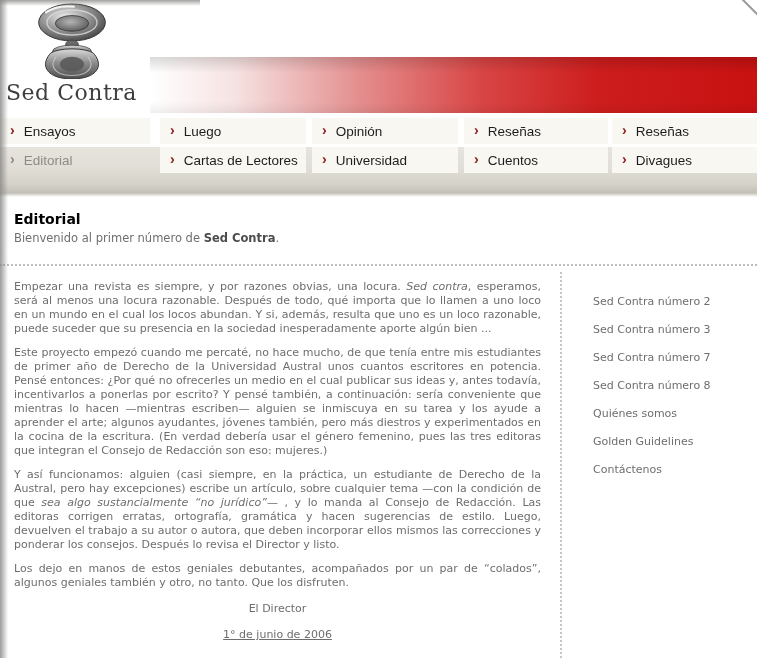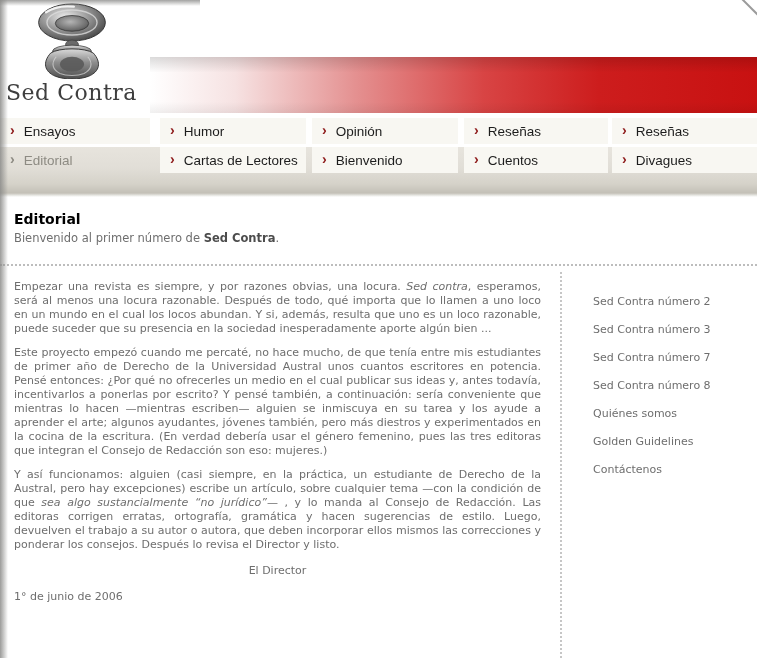--- a/index.html
+++ b/index.html
@@ -42,21 +42,21 @@
   .intro{position:absolute;left:14px;top:231px;margin:0;font-size:11.5px;color:#6e6e6e;}
   .bd{font-weight:bold;color:#4c4c4c;}
   .it{font-style:italic;}
   .hsep{position:absolute;left:0;top:264px;width:757px;height:0;border-top:2px dotted #bdbdbd;}
   .vsep{position:absolute;left:560px;top:272px;height:386px;width:0;border-left:2px dotted #c6c6c6;}
 
   .maintext{position:absolute;left:14px;top:280px;width:527px;
     font-size:11px;line-height:14px;color:#6e6e6e;text-align:justify;}
   .maintext p{margin:0 0 10px 0;}
   .sign{text-align:center;margin-top:12px !important;}
-  .date{text-align:left;margin-top:12px !important;}
+  .date{text-align:center;margin-top:12px !important;text-decoration:underline;}
 
   
   .sidebar{position:absolute;left:585px;top:287px;margin:8px;padding:0;list-style:none;
     font-size:11px;line-height:13px;color:#6e6e6e;}
   .sidebar li{margin:0 0 15px 0;}
   .sidebar a{color:#6e6e6e;text-decoration:none;cursor:pointer;}
 </style>
 </head>
 <body>
 
@@ -96,21 +96,21 @@
   <div class="brand-name">Sed Contra</div>
 
   <div class="band"></div>
 
   <div class="nav-cell r1 c1">
     <span class="chev">›</span>
     <span>Ensayos</span>
   </div>
   <div class="nav-cell r1 c2">
     <span class="chev">›</span>
-    <span>Humor</span>
+    <span>Luego</span>
   </div>
   <div class="nav-cell r1 c3">
     <span class="chev">›</span>
     <span>Opinión</span>
   </div>
   <div class="nav-cell r1 c4">
     <span class="chev">›</span>
     <span>Reseñas</span>
   </div>
   <div class="nav-cell r1 c5">
@@ -121,41 +121,42 @@
   <div class="nav-cell r2 c1 active">
     <span class="chev">›</span>
     <span>Editorial</span>
   </div>
   <div class="nav-cell r2 c2">
     <span class="chev">›</span>
     <span>Cartas de Lectores</span>
   </div>
   <div class="nav-cell r2 c3">
     <span class="chev">›</span>
-    <span>Bienvenido</span>
+    <span>Universidad</span>
   </div>
   <div class="nav-cell r2 c4">
     <span class="chev">›</span>
     <span>Cuentos</span>
   </div>
   <div class="nav-cell r2 c5">
     <span class="chev">›</span>
     <span>Divagues</span>
   </div>
 
   <h1 class="heading">Editorial</h1>
   <p class="intro"><span>Bienvenido al primer número de </span><span class="bd">Sed Contra</span><span>.</span></p>
 
   <div class="hsep"></div>
   <div class="vsep"></div>
 
   <div class="maintext">
     <p><span>Empezar una revista es siempre, y por razones obvias, una locura. </span><span class="it">Sed contra</span><span>, esperamos, será al menos una locura razonable. Después de todo, qué importa que lo llamen a uno loco en un mundo en el cual los locos abundan. Y si, además, resulta que uno es un loco razonable, puede suceder que su presencia en la sociedad inesperadamente aporte algún bien ...</span></p>
     <p><span>Este proyecto empezó cuando me percaté, no hace mucho, de que tenía entre mis estudiantes de primer año de Derecho de la Universidad Austral unos cuantos escritores en potencia. Pensé entonces: ¿Por qué no ofrecerles un medio en el cual publicar sus ideas y, antes todavía, incentivarlos a ponerlas por escrito? Y pensé también, a continuación: sería conveniente que mientras lo hacen —mientras escriben— alguien se inmiscuya en su tarea y los ayude a aprender el arte; algunos ayudantes, jóvenes también, pero más diestros y experimentados en la cocina de la escritura. (En verdad debería usar el género femenino, pues las tres editoras que integran el Consejo de Redacción son eso: mujeres.)</span></p>
     <p><span>Y así funcionamos: alguien (casi siempre, en la práctica, un estudiante de Derecho de la Austral, pero hay excepciones) escribe un artículo, sobre cualquier tema —con la condición de que </span><span class="it">sea algo sustancialmente “no jurídico”</span><span>— , y lo manda al Consejo de Redacción. Las editoras corrigen erratas, ortografía, gramática y hacen sugerencias de estilo. Luego, devuelven el trabajo a su autor o autora, que deben incorporar ellos mismos las correcciones y ponderar los consejos. Después lo revisa el Director y listo.</span></p>
+    <p><span>Los dejo en manos de estos geniales debutantes, acompañados por un par de “colados”, algunos geniales también y otro, no tanto. Que los disfruten.</span></p>
     <p class="sign">El Director</p>
     <p class="date">1° de junio de 2006</p>
   </div>
 
   <ul class="sidebar">
     <li><a>Sed Contra número 2</a></li>
     <li><a>Sed Contra número 3</a></li>
     <li><a>Sed Contra número 7</a></li>
     <li><a>Sed Contra número 8</a></li>
     <li><a>Quiénes somos</a></li>

